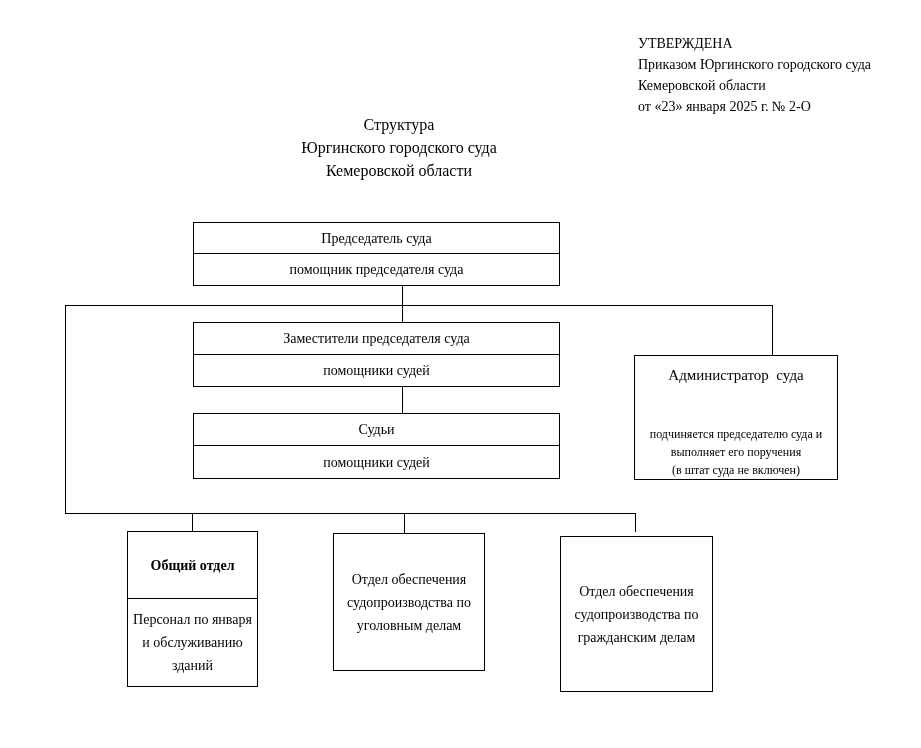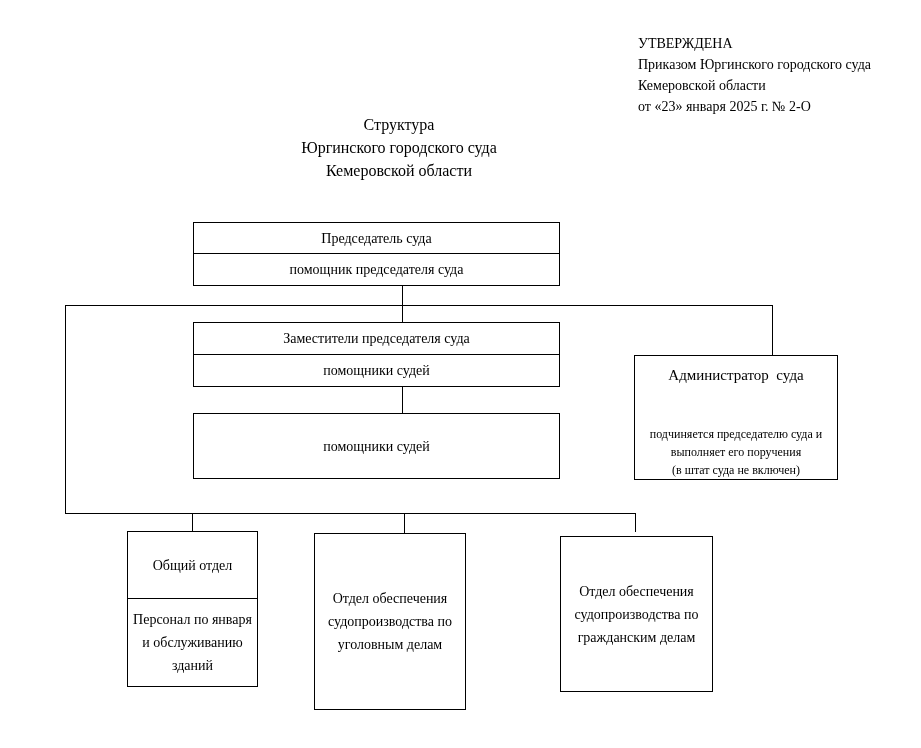--- a/index.html
+++ b/index.html
@@ -68,24 +68,24 @@
 
   .box-admin {
     left: 634px; top: 355px; width: 204px; height: 125px;
     align-items: center; justify-content: space-between;
     padding-top: 8px;
   }
   .admin-title { font-size: 15px; line-height: 22px; white-space: pre-wrap; text-align: center; }
   .admin-note  { font-size: 12px; line-height: 18px; text-align: center; }
 
   .box-general { left: 127px; top: 531px; width: 131px; height: 156px; }
-  .box-general .cell.split { height: 67px; }
+  .box-general .cell.split { height: 67px; font-weight: bold; }
   .box-general .cell.grow  { line-height: 23px; padding: 0 2px; }
 
-  .box-criminal { left: 314px; top: 533px; width: 152px; height: 177px; }
+  .box-criminal { left: 333px; top: 533px; width: 152px; height: 138px; }
   .box-civil    { left: 560px; top: 536px; width: 153px; height: 156px; }
   .box-criminal .cell.grow, .box-civil .cell.grow { line-height: 23px; padding: 0 1px; }
 
   
   .v-chairman-down { left: 402px; top: 286px; width: 1px; height: 19px; }
   .rail-top        { left: 65px;  top: 305px; width: 708px; height: 1px; }
   .v-left-rail     { left: 65px;  top: 305px; width: 1px; height: 208px; }
   .v-to-deputies   { left: 402px; top: 305px; width: 1px; height: 17px; }
   .v-to-admin      { left: 772px; top: 305px; width: 1px; height: 50px; }
   .v-deputies-judges { left: 402px; top: 387px; width: 1px; height: 26px; }
@@ -127,20 +127,21 @@
     <div class="cell split">Председатель суда</div>
     <div class="cell grow">помощник председателя суда</div>
   </div>
 
   <div class="box box-deputies">
     <div class="cell split">Заместители председателя суда</div>
     <div class="cell grow">помощники судей</div>
   </div>
 
   <div class="box box-judges">
+    <div class="cell split">Судьи</div>
     <div class="cell grow">помощники судей</div>
   </div>
 
   <div class="box box-admin">
     <div class="admin-title">Администратор  суда</div>
     <div class="admin-note">
       <div>подчиняется председателю суда и</div>
       <div>выполняет его поручения</div>
       <div>(в штат суда не включен)</div>
     </div>

